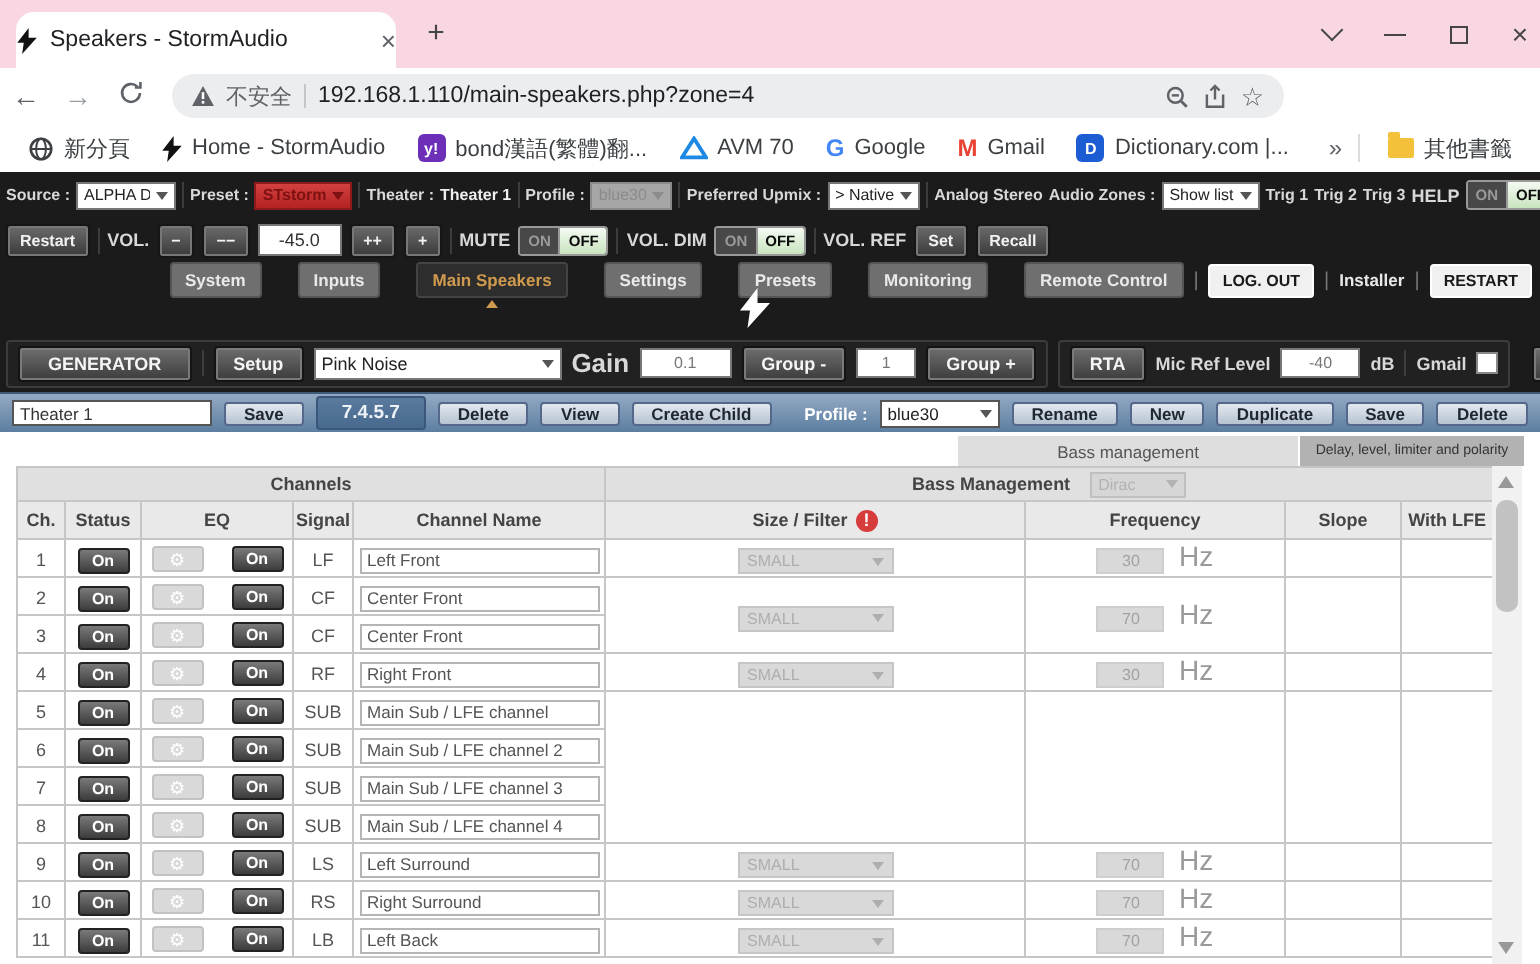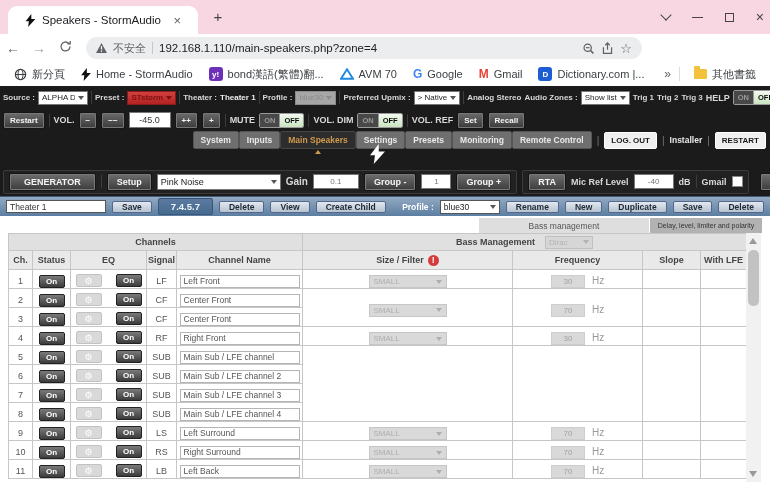--- a/index.html
+++ b/index.html
@@ -5,21 +5,21 @@
   * { margin:0; padding:0; box-sizing:border-box; }
   html,body { background:#fff; }
   .root {
     position:relative; width:770px; height:482px; overflow:hidden;
     font-family:"Liberation Sans", sans-serif; background:#fff;
   }
   
   .titlebar { position:absolute; top:0; left:0; width:770px; height:34px; background:#f8d7e3; }
   .tab {
     position:absolute; left:8px; top:6px; width:190px; height:28px; background:#fff;
-    border-radius:9px 9px 0 0; display:flex; align-items:center; padding:0 17px; gap:6px;
+    border-radius:9px 9px 0 0; display:flex; align-items:center; padding:0 0; gap:6px;
   }
   .tab-title { font-size:11.5px; color:#202124; flex:1; white-space:nowrap; overflow:hidden; }
   .tab-close { font-size:13px; color:#5f6368; cursor:default; }
   .newtab-btn { position:absolute; left:208px; top:8px; font-size:15px; color:#444; width:20px; text-align:center; }
   .wincontrols { position:absolute; right:6px; top:0; height:34px; display:flex; align-items:center; gap:22px; }
   .chev { width:8px; height:8px; border-left:1.6px solid #444; border-bottom:1.6px solid #444; transform:rotate(-45deg); margin-top:-4px; }
   .minbar { width:11px; height:0; border-top:1.6px solid #444; }
   .maxbox { width:9px; height:9px; border:1.6px solid #444; }
   .closex { font-size:14px; color:#444; line-height:1; }
 
@@ -115,21 +115,21 @@
   .chnum { font-size:9px; color:#555; }
   .onbtn { display:inline-block; width:26px; height:13px; line-height:12px; background:linear-gradient(#7a7a7a,#3c3c3c); border:1px solid #222; border-radius:2px; color:#fff; font-size:8px; font-weight:bold; }
   .gearbtn { display:inline-block; width:26px; height:13px; line-height:13px; background:#d9d9d9; border:1px solid #c2c2c2; border-radius:2px; color:#fff; font-size:9px; }
   .eqcell { display:inline-flex; gap:14px; align-items:center; }
   .sigtxt { font-size:9px; color:#555; }
   .nameinput { width:120px; height:13px; border:1px solid #b5b5b5; font-size:8.5px; color:#555; padding:0 3px; font-family:"Liberation Sans",sans-serif; }
   .sizesel { display:inline-flex; width:78px; height:13px; background:#d9d9d9; border:1px solid #c6c6c6; align-items:center; justify-content:space-between; padding:0 4px; }
   .sizesel span { font-size:8px; color:#aeaeae; }
   .sizesel .tri { border-top-color:#aeaeae; }
   .freqin { width:34px; height:13px; background:#d9d9d9; border:1px solid #cecece; font-size:8px; color:#a2a2a2; text-align:center; font-family:"Liberation Sans",sans-serif; }
-  .hz { font-size:10px; color:#999; margin-left:7px; }
+  .hz { font-size:14px; color:#999; margin-left:7px; }
   .bm-head-sel { display:inline-flex; width:48px; height:13px; background:#d6d6d6; border:1px solid #c0c0c0; align-items:center; justify-content:space-between; padding:0 3px; margin-left:6px; vertical-align:middle; }
   .bm-head-sel span { font-size:8px; color:#b2b2b2; font-weight:normal; }
   .bm-head-sel .tri { border-top-color:#b2b2b2; }
   .thflex { display:inline-flex; align-items:center; gap:4px; }
 
   
   .sbar { position:absolute; top:233px; left:746px; width:15px; height:249px; background:#f1f1f1; }
   .sarrow-up, .sarrow-dn { position:absolute; left:3px; width:0; height:0; border-left:4.5px solid transparent; border-right:4.5px solid transparent; }
   .sarrow-up { top:5px; border-bottom:6px solid #999; }
   .sarrow-dn { bottom:5px; border-top:6px solid #999; }
@@ -349,21 +349,21 @@
         <span class="tg-on">ON</span>
         <span class="tg-off">OFF</span>
       </span>
       <span class="vsep"></span>
       <span class="dlab" style="font-size:9px">VOL. REF</span>
       <button class="dbtn">Set</button>
       <button class="dbtn">Recall</button>
     </div>
 
     <div class="navrow">
-      <span id="nav-tabs" style="display:flex;gap:0;align-items:flex-start;">
+      <span id="nav-tabs" style="display:flex;gap:18px;align-items:flex-start;">
           <button class="navtab">System</button>
           <button class="navtab">Inputs</button>
           <button class="navtab active">Main Speakers</button>
           <button class="navtab">Settings</button>
           <button class="navtab">Presets</button>
           <button class="navtab">Monitoring</button>
           <button class="navtab">Remote Control</button>
         </span>
       <span class="ndiv">|</span>
       <button class="litebtn">LOG. OUT</button>
@@ -381,21 +381,21 @@
 
     <div class="genrow">
       <div class="genpanel">
         <button class="genbtn" style="padding:3px 14px">GENERATOR</button>
         <span class="vsep"></span>
         <button class="genbtn">Setup</button>
         <span class="dsel" style="width:124px;height:16px">
             <span style="font-size:9px">Pink Noise</span>
             <span class="tri"></span>
           </span>
-        <span class="dlab" style="font-size:10px">Gain</span>
+        <span class="dlab" style="font-size:13px">Gain</span>
         <input class="smin" style="width: 46px;" value="0.1">
         <button class="genbtn">Group -</button>
         <input class="smin" style="width: 30px;" value="1">
         <button class="genbtn">Group +</button>
       </div>
       <div class="genpanel">
         <button class="genbtn">RTA</button>
         <span class="dlab" style="font-size:9px">Mic Ref Level</span>
         <input class="smin" style="width: 40px;" value="-40">
         <span class="dlab" style="font-size:9px">dB</span>

